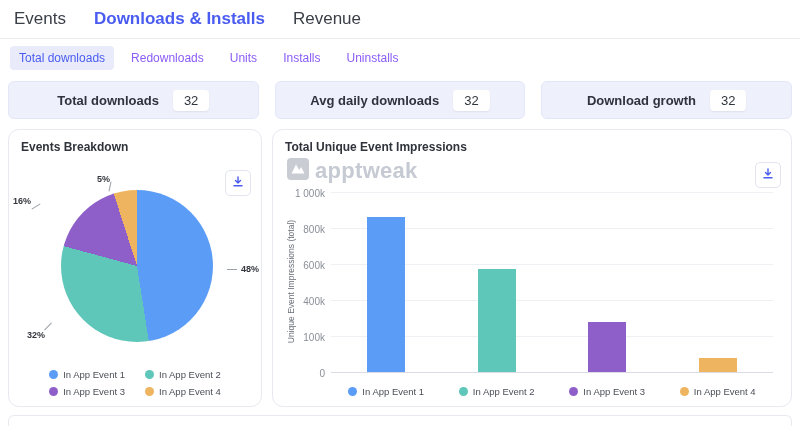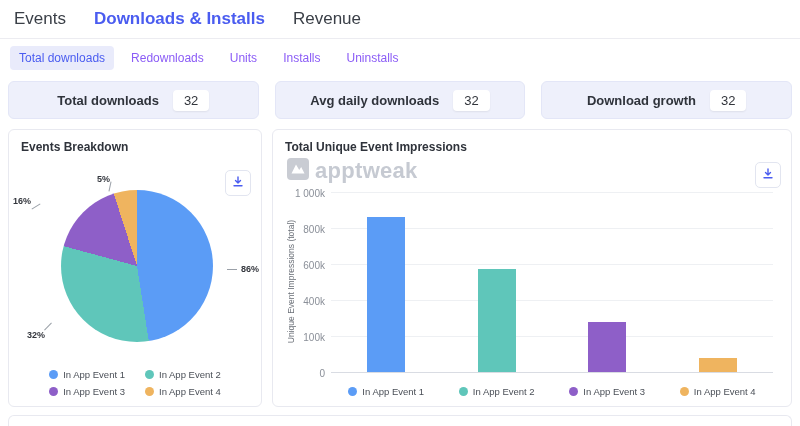--- a/index.html
+++ b/index.html
@@ -28,21 +28,21 @@
     display:flex; align-items:center; justify-content:center; gap:14px;
   }
   .stat-label { font-size:13px; font-weight:700; color:#2f333b; }
   .stat-value {
     background:#fff; border-radius:4px; padding:3px 11px; font-size:13px; color:#33363d;
     box-shadow:0 1px 2px rgba(0,0,0,0.07);
   }
 
   
   .charts-row { display:flex; gap:10px; margin:8px; height:278px; }
-  .panel { background:#fff; border:1px solid #e8e9f0; border-radius:6px; position:relative; }
+  .panel { background:#fff; border:1px solid #e8e9f0; border-radius:11px; position:relative; }
   .panel-title { margin:0; padding:10px 12px; font-size:12px; font-weight:700; color:#2f333b; }
   .dl-btn {
     position:absolute; right:10px; width:26px; height:26px; background:#fff;
     border:1px solid #e2e5f0; border-radius:5px; display:flex; align-items:center; justify-content:center;
     cursor:pointer; padding:0;
   }
 
   
   .pie-panel { width:254px; flex:none; }
   .pie-panel .dl-btn { top:40px; }
@@ -124,21 +124,21 @@
       </span>
     </button>
 
     <div class="pie-chart" style="background: conic-gradient(rgb(91, 156, 246) 0deg, rgb(91, 156, 246) 171.089deg, rgb(95, 198, 186) 171.089deg, rgb(95, 198, 186) 285.149deg, rgb(142, 95, 200) 285.149deg, rgb(142, 95, 200) 342.178deg, rgb(239, 180, 95) 342.178deg, rgb(239, 180, 95) 360deg);"></div>
 
     <span class="leader lead-48"></span>
     <span class="leader lead-32"></span>
     <span class="leader lead-16"></span>
     <span class="leader lead-5"></span>
 
-    <span class="pct pct-48">86%</span>
+    <span class="pct pct-48">48%</span>
     <span class="pct pct-32">32%</span>
     <span class="pct pct-16">16%</span>
     <span class="pct pct-5">5%</span>
 
     <div class="pie-legend">
       <div class="pie-legend-row">
         <span class="legend-item">
           <span class="dot" style="background: rgb(91, 156, 246);"></span>
           <span>In App Event 1</span>
         </span>

